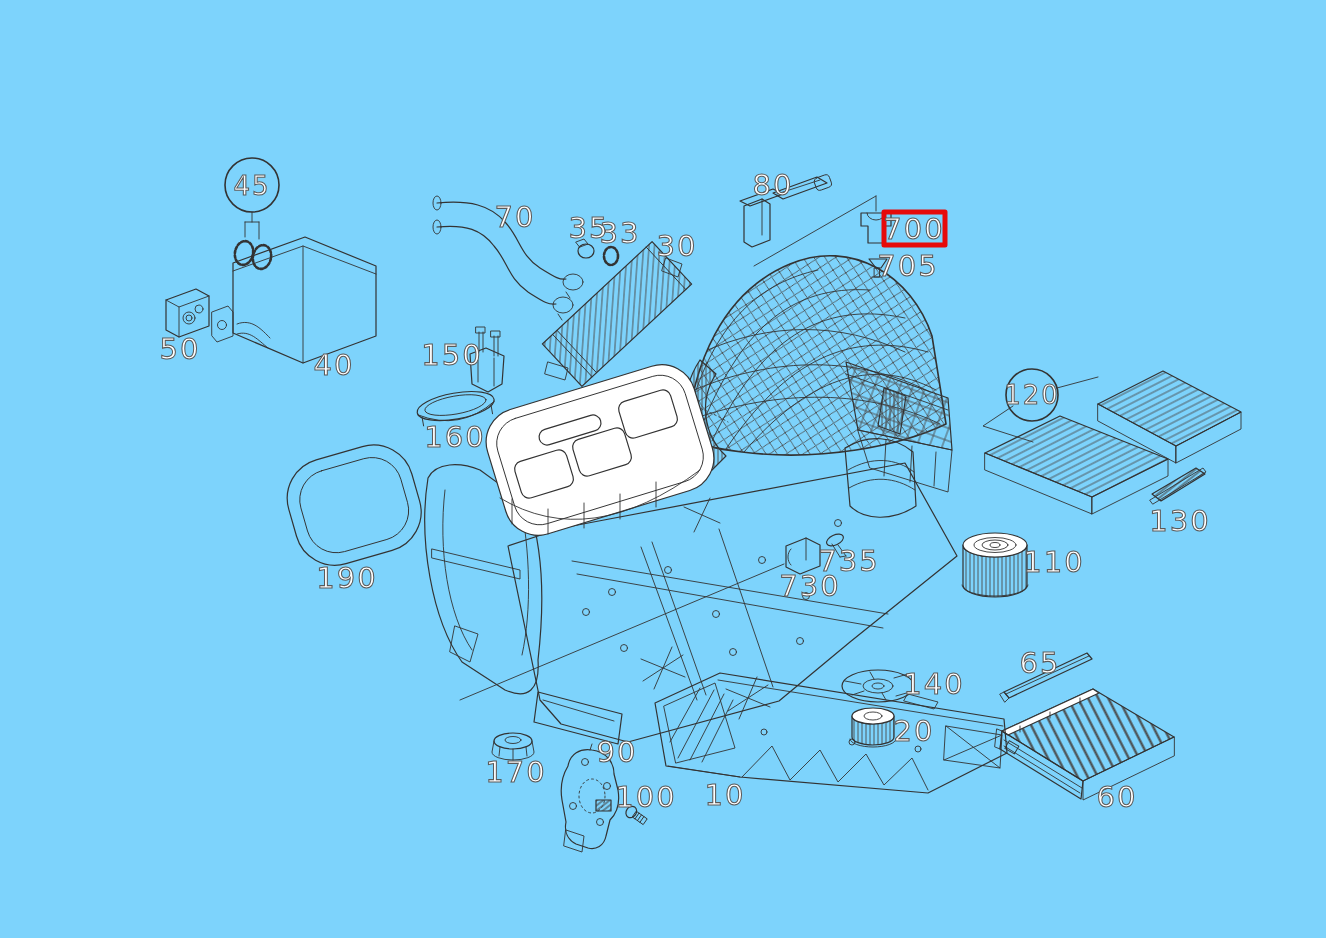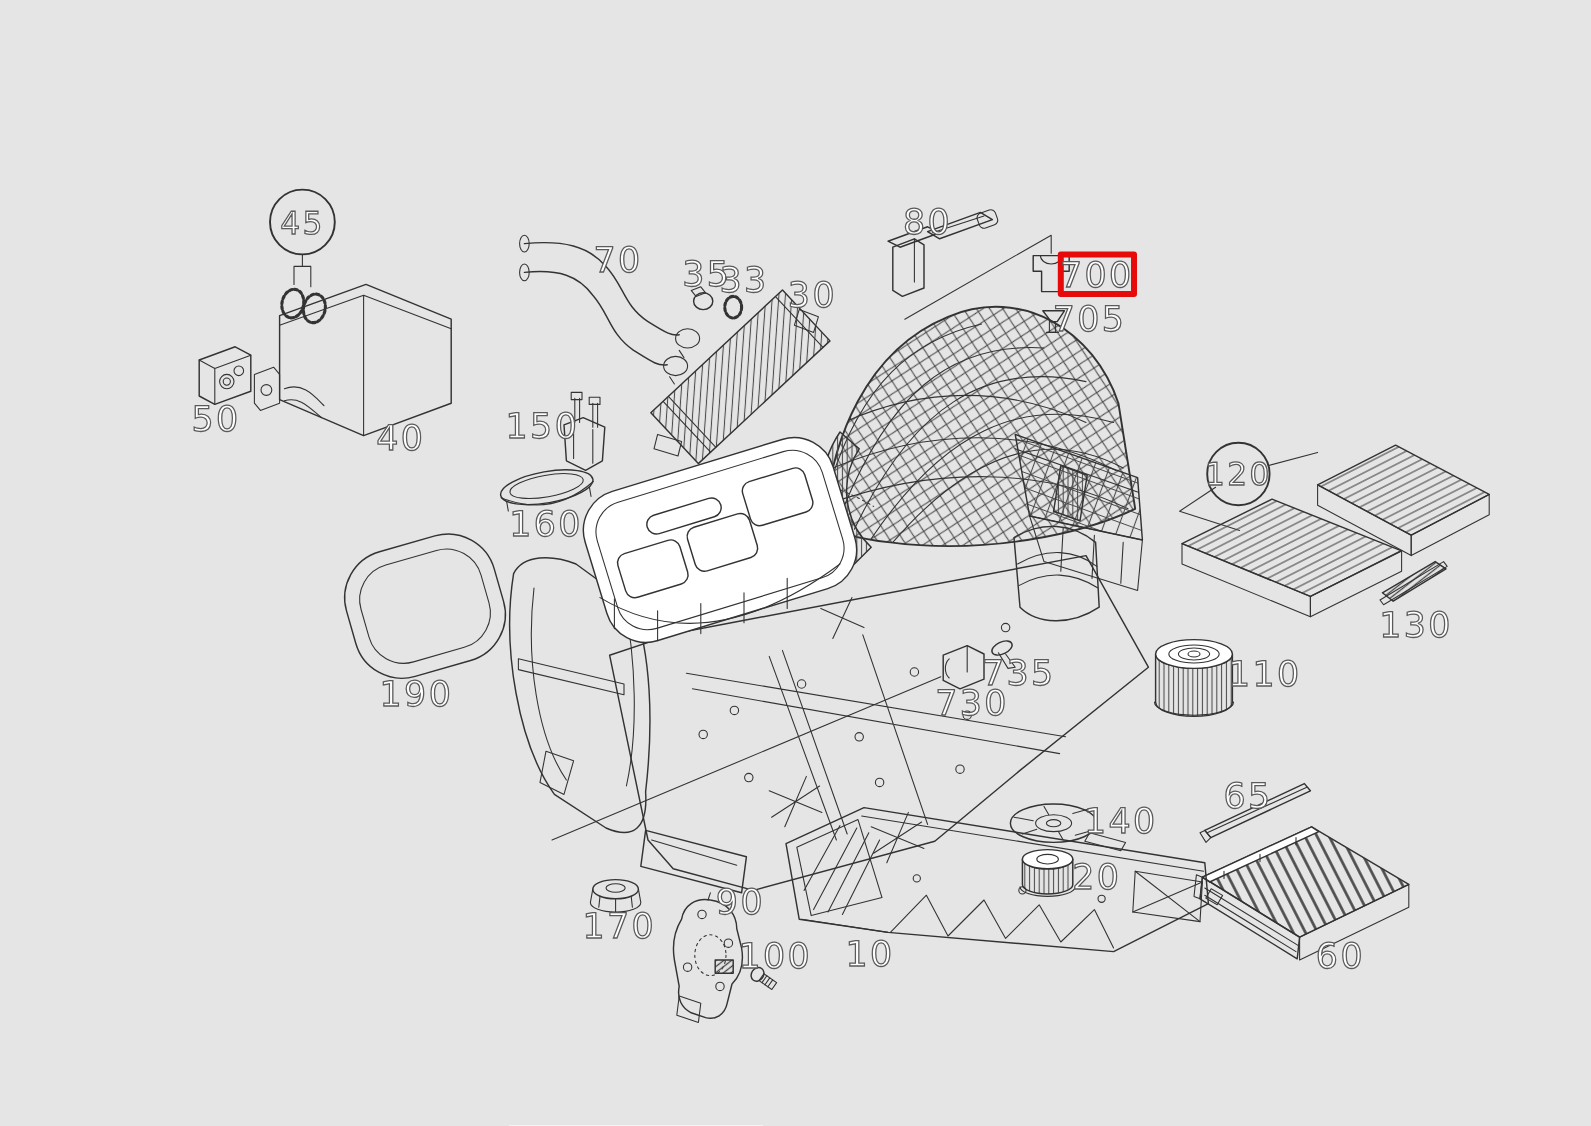--- a/index.html
+++ b/index.html
@@ -1,16 +1,16 @@
 <!DOCTYPE html>
 <html><head>
 <meta charset="utf-8">
 <style>
   html,body{margin:0;padding:0;background:#ffffff;}
-  .stage{position:relative;width:1326px;height:938px;background:#e5e5e5;overflow:hidden;
+  .stage{position:relative;width:1326px;height:938px;background:#7dd3fc;overflow:hidden;
          font-family:"DejaVu Sans",sans-serif;}
   svg{display:block;}
   
   svg .art *{fill:none;stroke:#333333;stroke-width:1.2;stroke-linecap:round;stroke-linejoin:round;}
   svg .thin{stroke-width:0.9;}
   svg .thick{stroke-width:1.6;}
   svg .dots{stroke-dasharray:2 3;}
   svg .ring{stroke-width:2.6;stroke-dasharray:2.4 2;}
   
   .pthin{stroke:#4a4a4a;stroke-width:0.9;fill:none;}

